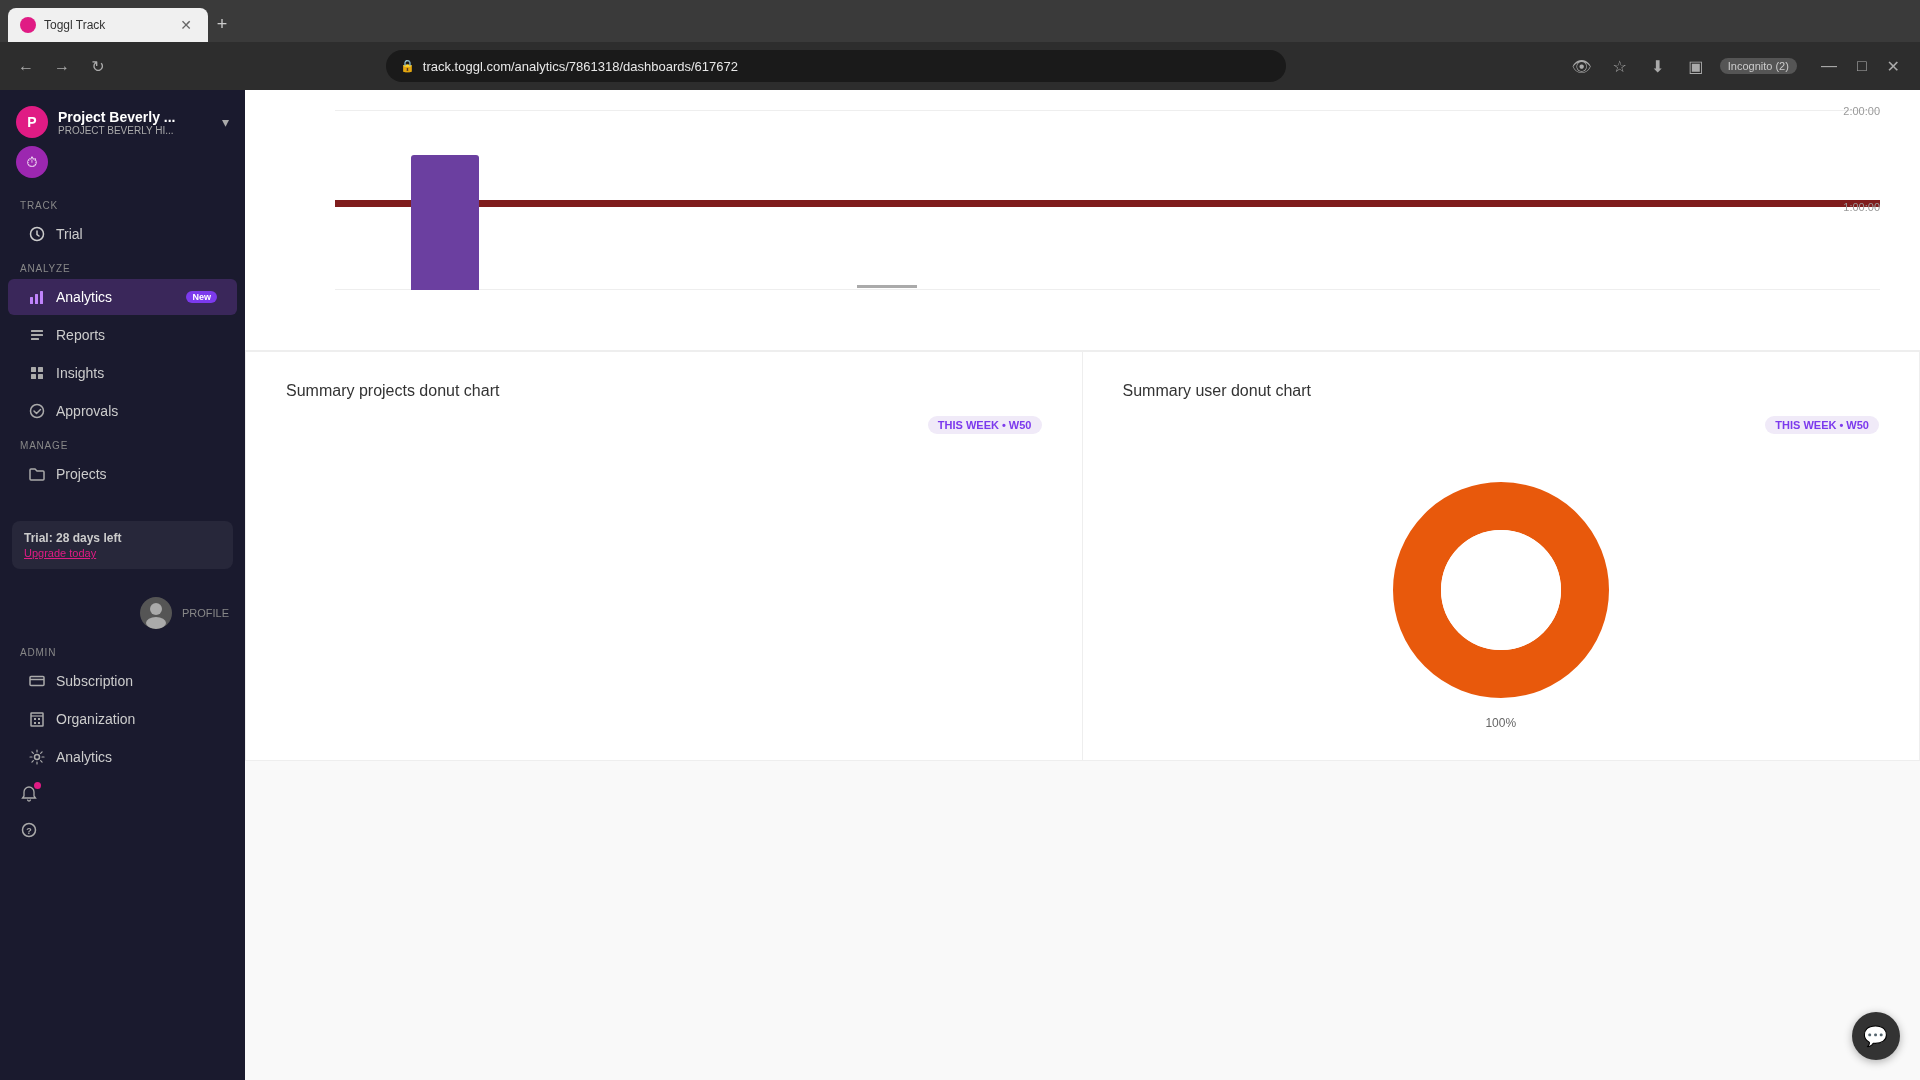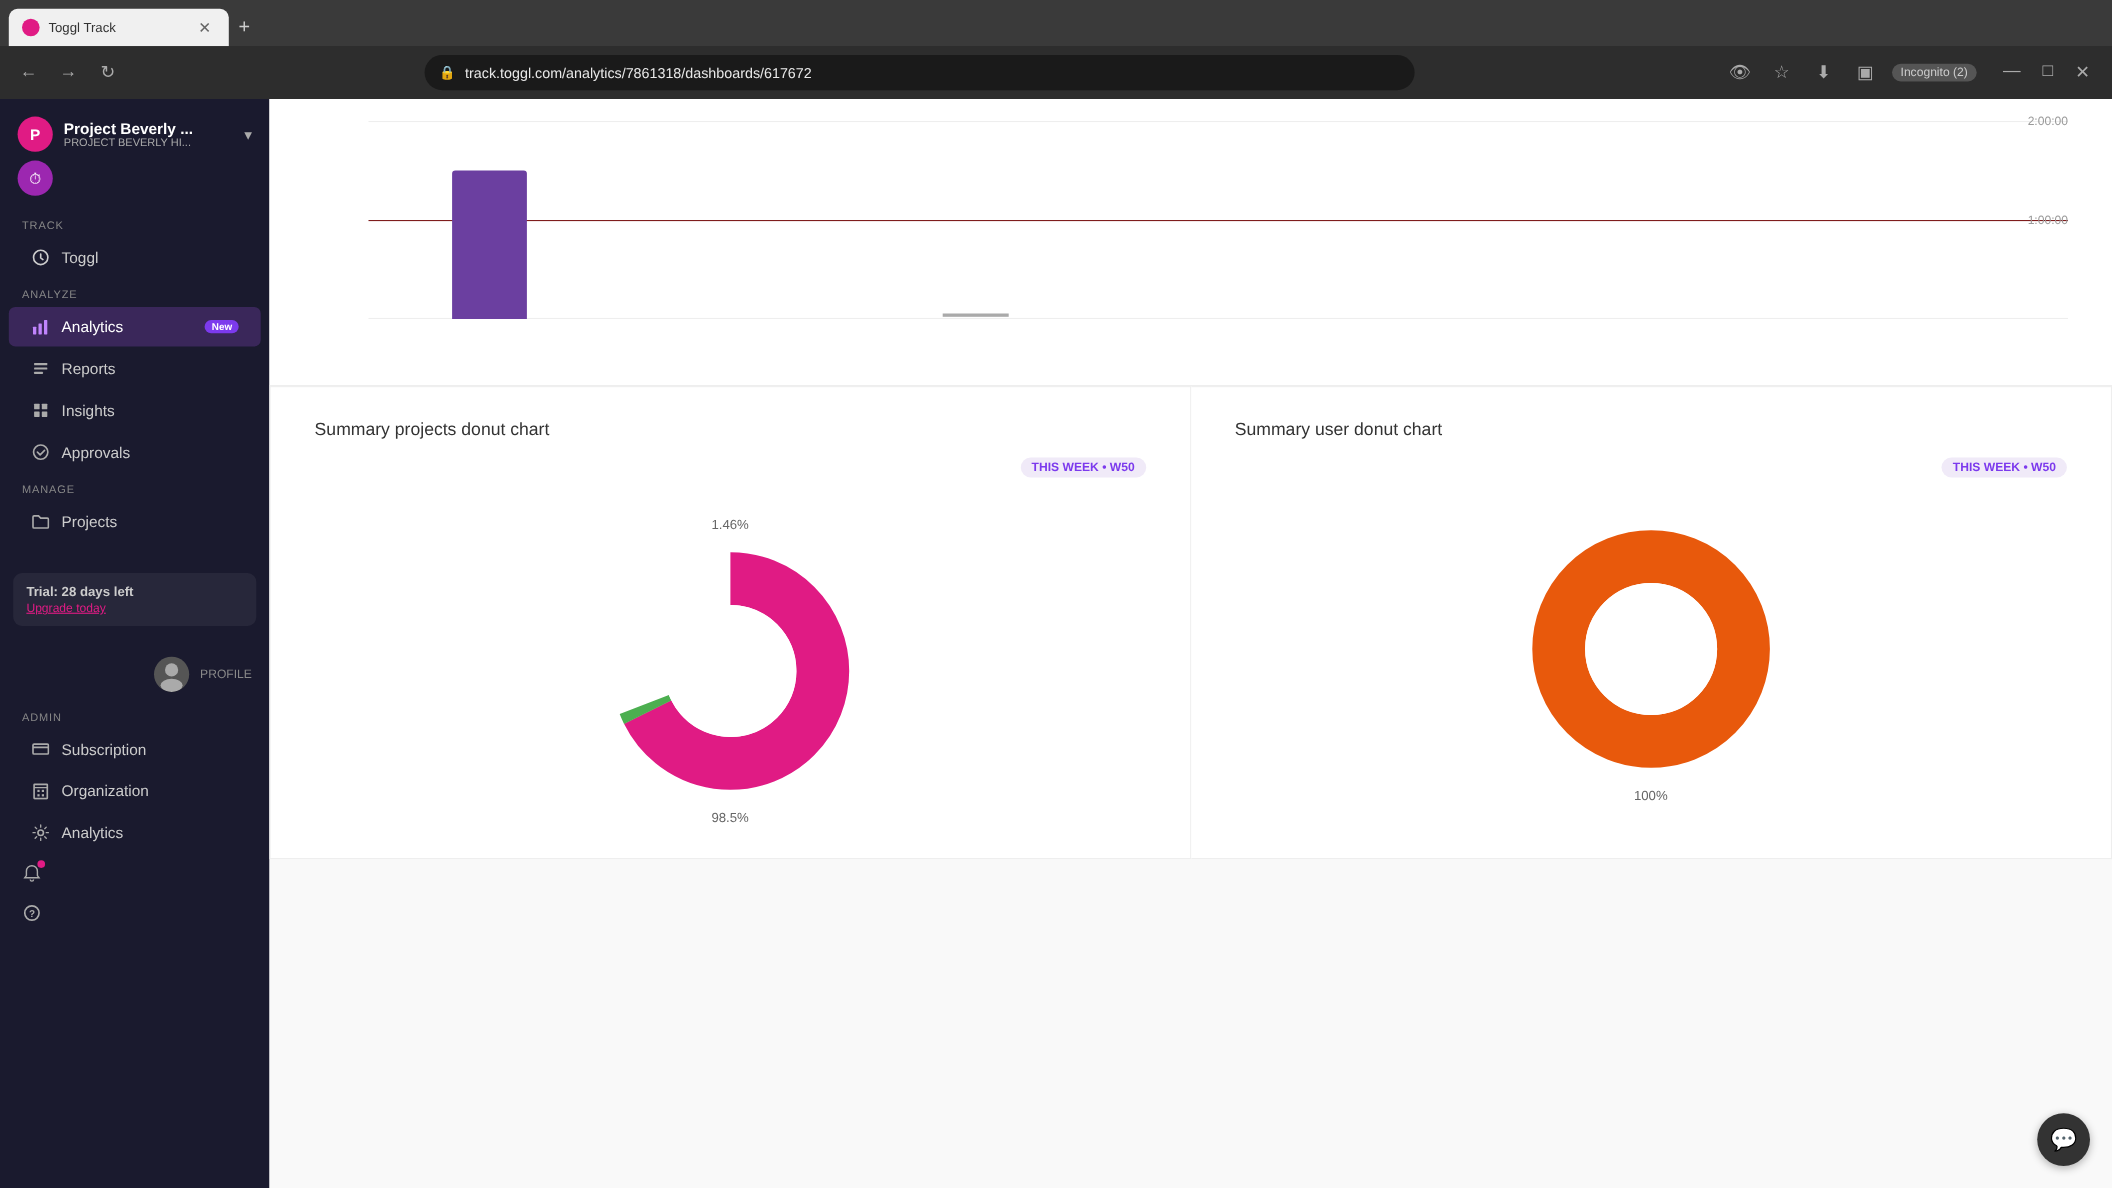--- a/index.html
+++ b/index.html
@@ -128,21 +128,21 @@
     </div>
 
     <div class="sidebar-section-label">TRACK</div>
     <div class="sidebar-item">
       <div class="sidebar-item-icon">
         <svg width="16" height="16" viewBox="0 0 16 16" fill="none">
           <circle cx="8" cy="8" r="6.5" stroke="#ccc" stroke-width="1.5"></circle>
           <path d="M8 5v3.5l2 1.5" stroke="#ccc" stroke-width="1.5" stroke-linecap="round"></path>
         </svg>
       </div>
-      <span class="sidebar-item-label">Toggl</span>
+      <span class="sidebar-item-label">Trial</span>
     </div>
 
     <div class="sidebar-section-label">ANALYZE</div>
     <div class="sidebar-item active">
       <div class="sidebar-item-icon">
         <svg width="16" height="16" viewBox="0 0 16 16" fill="none">
           <rect x="1" y="8" width="3" height="7" rx="0.5" fill="#c084fc"></rect>
           <rect x="6" y="5" width="3" height="10" rx="0.5" fill="#c084fc"></rect>
           <rect x="11" y="2" width="3" height="13" rx="0.5" fill="#c084fc"></rect>
         </svg>
@@ -262,21 +262,21 @@
 
   <div class="main-content">
 
     <div class="chart-area">
       <div class="bar-chart">
 
         <div style="position:absolute; top:0; left:50px; right:0; bottom:40px;">
           <div style="position:absolute; top:0; left:0; right:0; border-top:1px solid #eee;">
             <span style="position:absolute; right:0; font-size:11px; color:#999; transform:translateY(-50%);">2:00:00</span>
           </div>
-          <div style="position:absolute; top:50%; left:0; right:0; border-top:1px solid #7f1d1d;">
+          <div style="position:absolute; top:50%; left:0; right:0; border-top:7px solid #7f1d1d;">
             <span style="position:absolute; right:0; font-size:11px; color:#999; transform:translateY(-50%);">1:00:00</span>
           </div>
           <div style="position:absolute; bottom:0; left:0; right:0; border-top:1px solid #eee;"></div>
         </div>
 
         <div style="position:absolute; bottom:40px; left:50px; right:0; top:0; display:flex; align-items:flex-end;">
 
           <div style="flex:1; display:flex; flex-direction:column; align-items:center; justify-content:flex-end; height:100%;">
             <div style="width:68px; height:75%; background:#6b3fa0; border-radius:3px 3px 0 0;"></div>
           </div>
@@ -299,34 +299,20 @@
       </div>
     </div>
 
     <div class="donut-section">
 
       <div class="donut-card">
         <div class="donut-card-title">Summary projects donut chart</div>
         <div style="display:flex; justify-content:flex-end; margin-bottom:16px;">
           <span class="donut-week-badge">THIS WEEK • W50</span>
         </div>
-        <div class="donut-wrapper">
-          <div style="font-size:12px; color:#666; margin-bottom:6px;">1.46%</div>
-          <div class="donut-chart-container">
-            <svg viewBox="0 0 200 200" xmlns="http://www.w3.org/2000/svg">
-
-              <circle cx="100" cy="100" r="70" fill="none" stroke="#e01b84" stroke-width="40" stroke-dasharray="407.08 440" stroke-dashoffset="110" transform="rotate(-90 100 100)"></circle>
-
-              <circle cx="100" cy="100" r="70" fill="none" stroke="#4caf50" stroke-width="40" stroke-dasharray="6.4 440" stroke-dashoffset="-297" transform="rotate(-90 100 100)"></circle>
-
-              <circle cx="100" cy="100" r="50" fill="white"></circle>
-            </svg>
-          </div>
-          <div style="font-size:12px; color:#666; margin-top:6px;">98.5%</div>
-        </div>
       </div>
 
       <div class="donut-card" style="border-left: none;">
         <div class="donut-card-title">Summary user donut chart</div>
         <div style="display:flex; justify-content:flex-end; margin-bottom:16px;">
           <span class="donut-week-badge">THIS WEEK • W50</span>
         </div>
         <div class="donut-wrapper">
           <div class="donut-chart-container">
             <svg viewBox="0 0 200 200" xmlns="http://www.w3.org/2000/svg">

